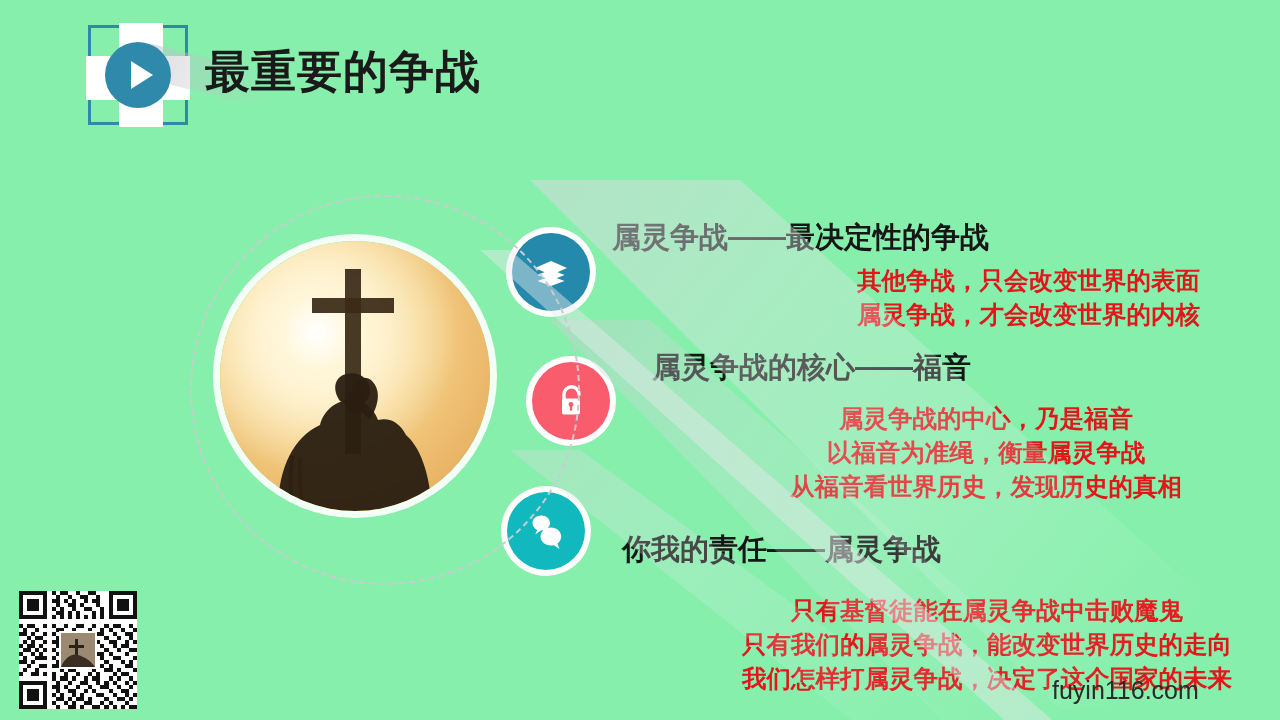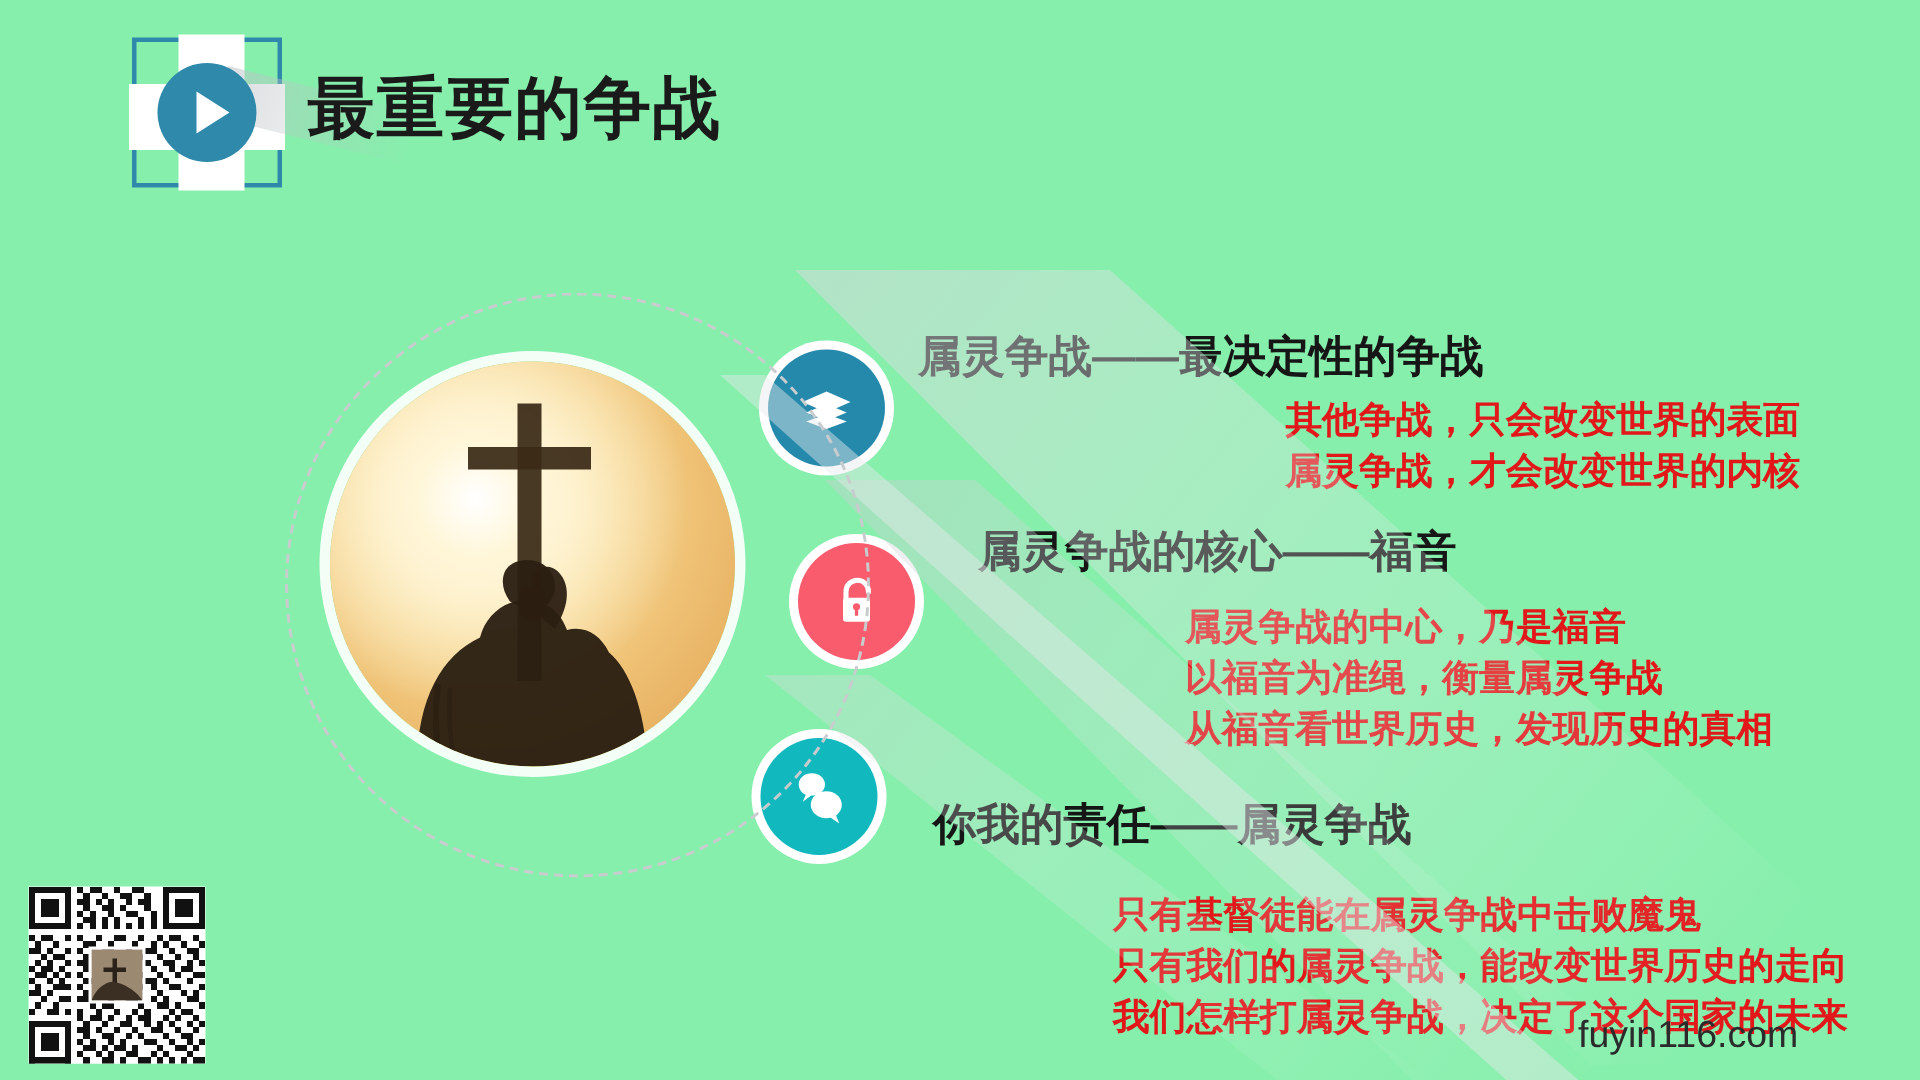--- a/index.html
+++ b/index.html
@@ -181,21 +181,21 @@
   .h1 { left: 612px; top: 218px; }
   .h2 { left: 652px; top: 348px; }
   .h3 { left: 622px; top: 530px; }
 
   .redlines {
     position: absolute;
     color: #e2171a;
     font-size: 24.5px;
     font-weight: bold;
     line-height: 1.38;
-    text-align: left;
+    text-align: center;
     white-space: nowrap;
   }
   .redlines div { margin: 0; }
 
   .r1 { right: 80px; top: 264px; }
   .r2 { right: 98px; top: 402px; }
   .r3 { right: 48px; top: 594px; }
 
   
   .qr {

